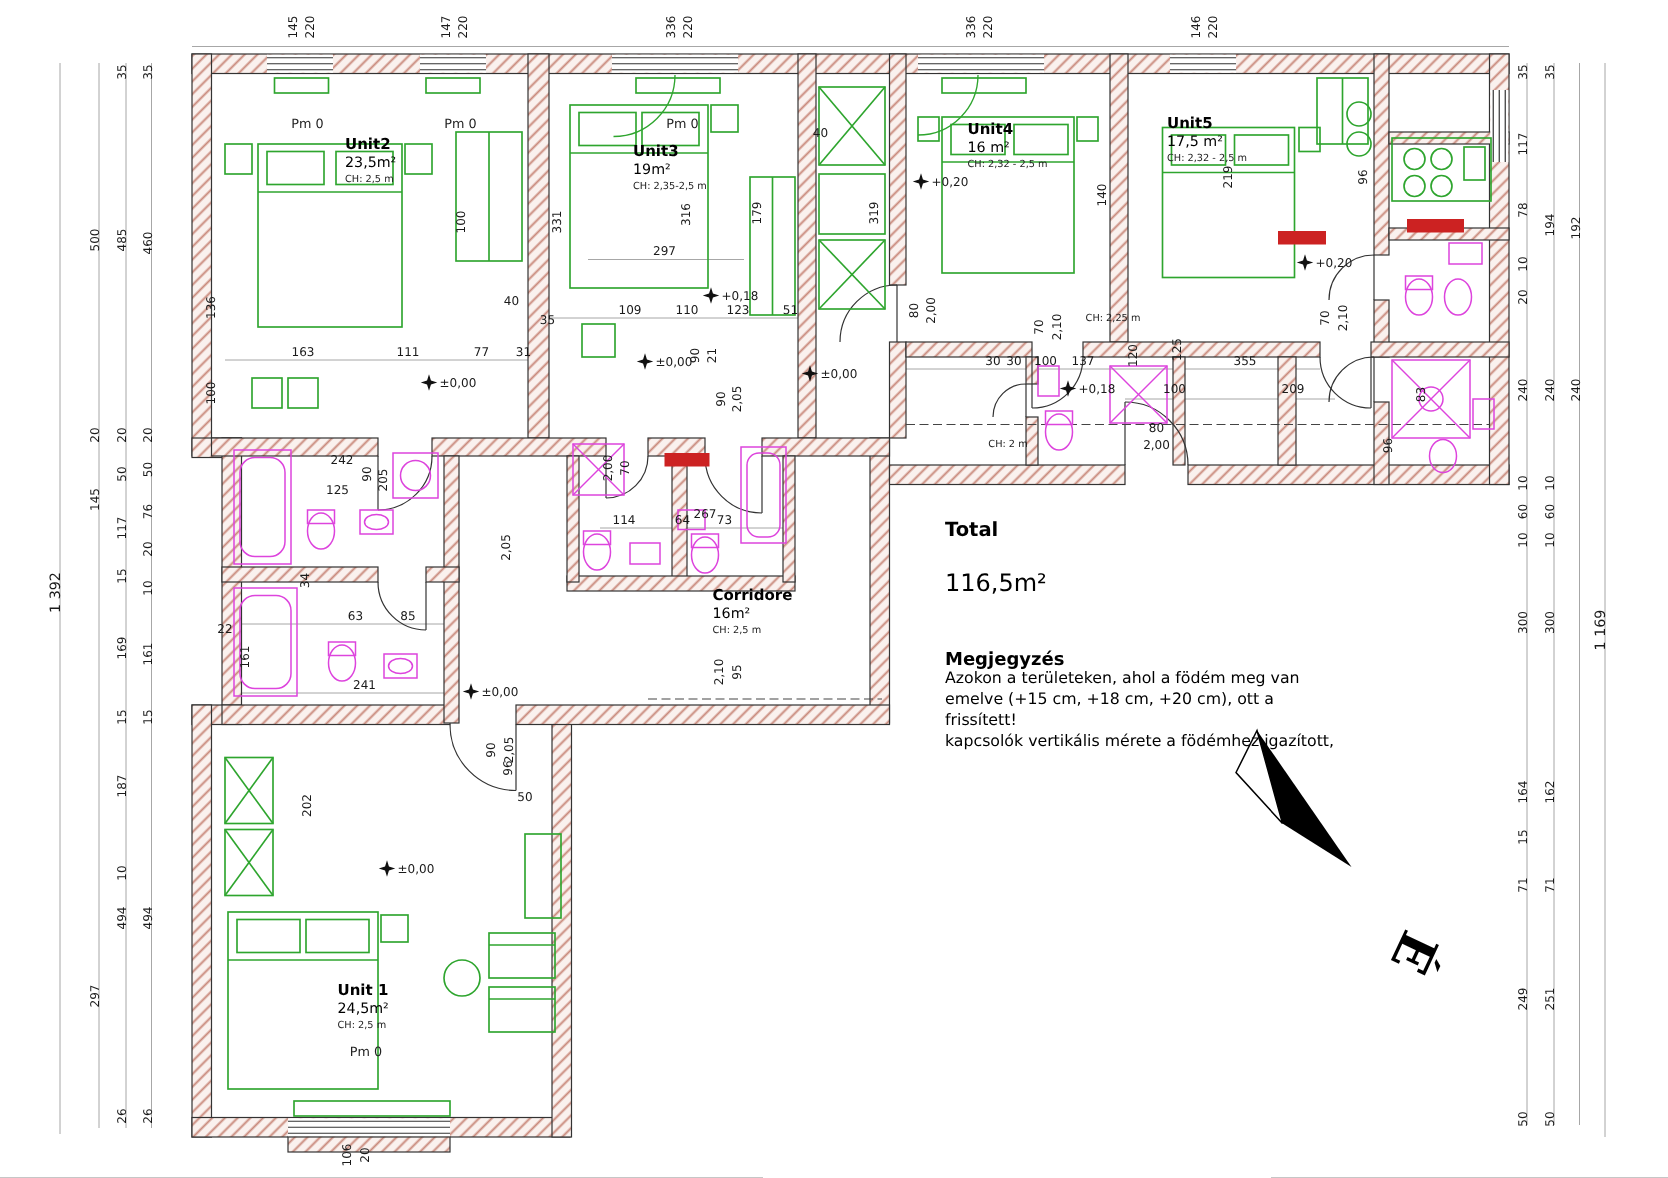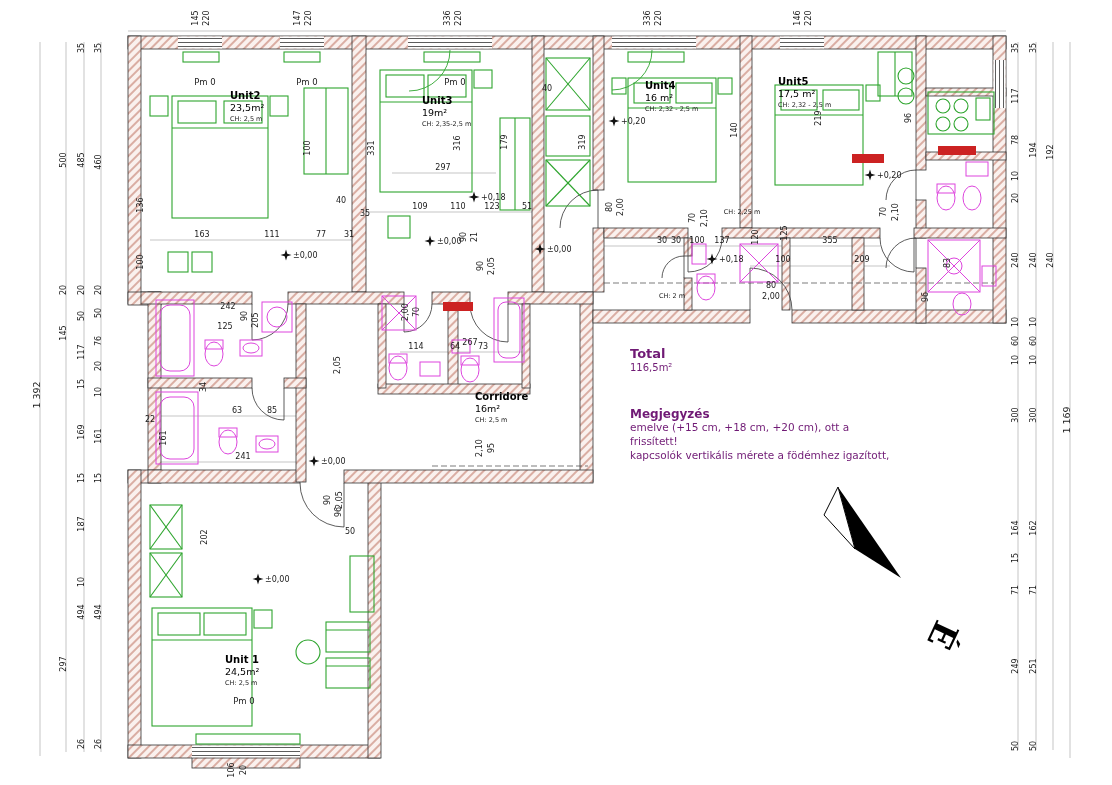--- a/index.html
+++ b/index.html
@@ -23,23 +23,23 @@
   text.dim{font-size:8px;fill:var(--dims);text-anchor:middle;font-family:"DejaVu Sans",sans-serif}
   text.dim-lg{font-size:9.5px}
   text.room-ch-sm{font-size:6.5px}
   text.lvl{text-anchor:start}
   .lvl-star{fill:#111}
   text.room-name{font-size:10px;font-weight:bold;fill:#000;font-family:"DejaVu Sans",sans-serif}
   text.room-area{font-size:9.5px;fill:#000;font-family:"DejaVu Sans",sans-serif}
   text.room-ch{font-size:6.5px;fill:#222;font-family:"DejaVu Sans",sans-serif}
   text.pm-label{font-size:8.5px;fill:#222;text-anchor:middle;font-family:"DejaVu Sans",sans-serif}
   .north-letter{font-family:"DejaVu Serif",serif;font-size:34px;font-weight:bold;fill:#000}
-  .note-block{position:absolute;left:630px;top:346px;width:268px;color:#701a75}
+  .note-block{position:absolute;left:630px;top:346px;width:268px;color:#000000}
   .total-label{font-size:13px;font-weight:bold}
-  .total-value{font-size:10px;margin-top:1px}
+  .total-value{font-size:16px;margin-top:18px}
   .note-title{font-size:12px;font-weight:bold;margin-top:34px}
   .note-line{font-size:10.5px;line-height:1.33}
 </style>
 </head>
 <body>
 
 <div class="stage">
 <svg width="1112" height="785" viewBox="0 0 1112 785">
   <defs>
     <pattern id="hatchPat" width="6" height="6" patternUnits="userSpaceOnUse" patternTransform="rotate(45)">
@@ -531,17 +531,18 @@
         <text x="307" y="85" class="pm-label">Pm 0</text>
         <text x="455" y="85" class="pm-label">Pm 0</text>
         <text x="244" y="704" class="pm-label">Pm 0</text>
       </g>
 </svg>
 
 <div class="note-block">
   <div class="total-label">Total</div>
   <div class="total-value">116,5m²</div>
   <div class="note-title">Megjegyzés</div>
+  <div class="note-line">Azokon a területeken, ahol a födém meg van</div>
   <div class="note-line">emelve (+15 cm, +18 cm, +20 cm), ott a</div>
   <div class="note-line">frissített!</div>
   <div class="note-line">kapcsolók vertikális mérete a födémhez igazított,</div>
 </div>
 </div>
 
 </body></html>

